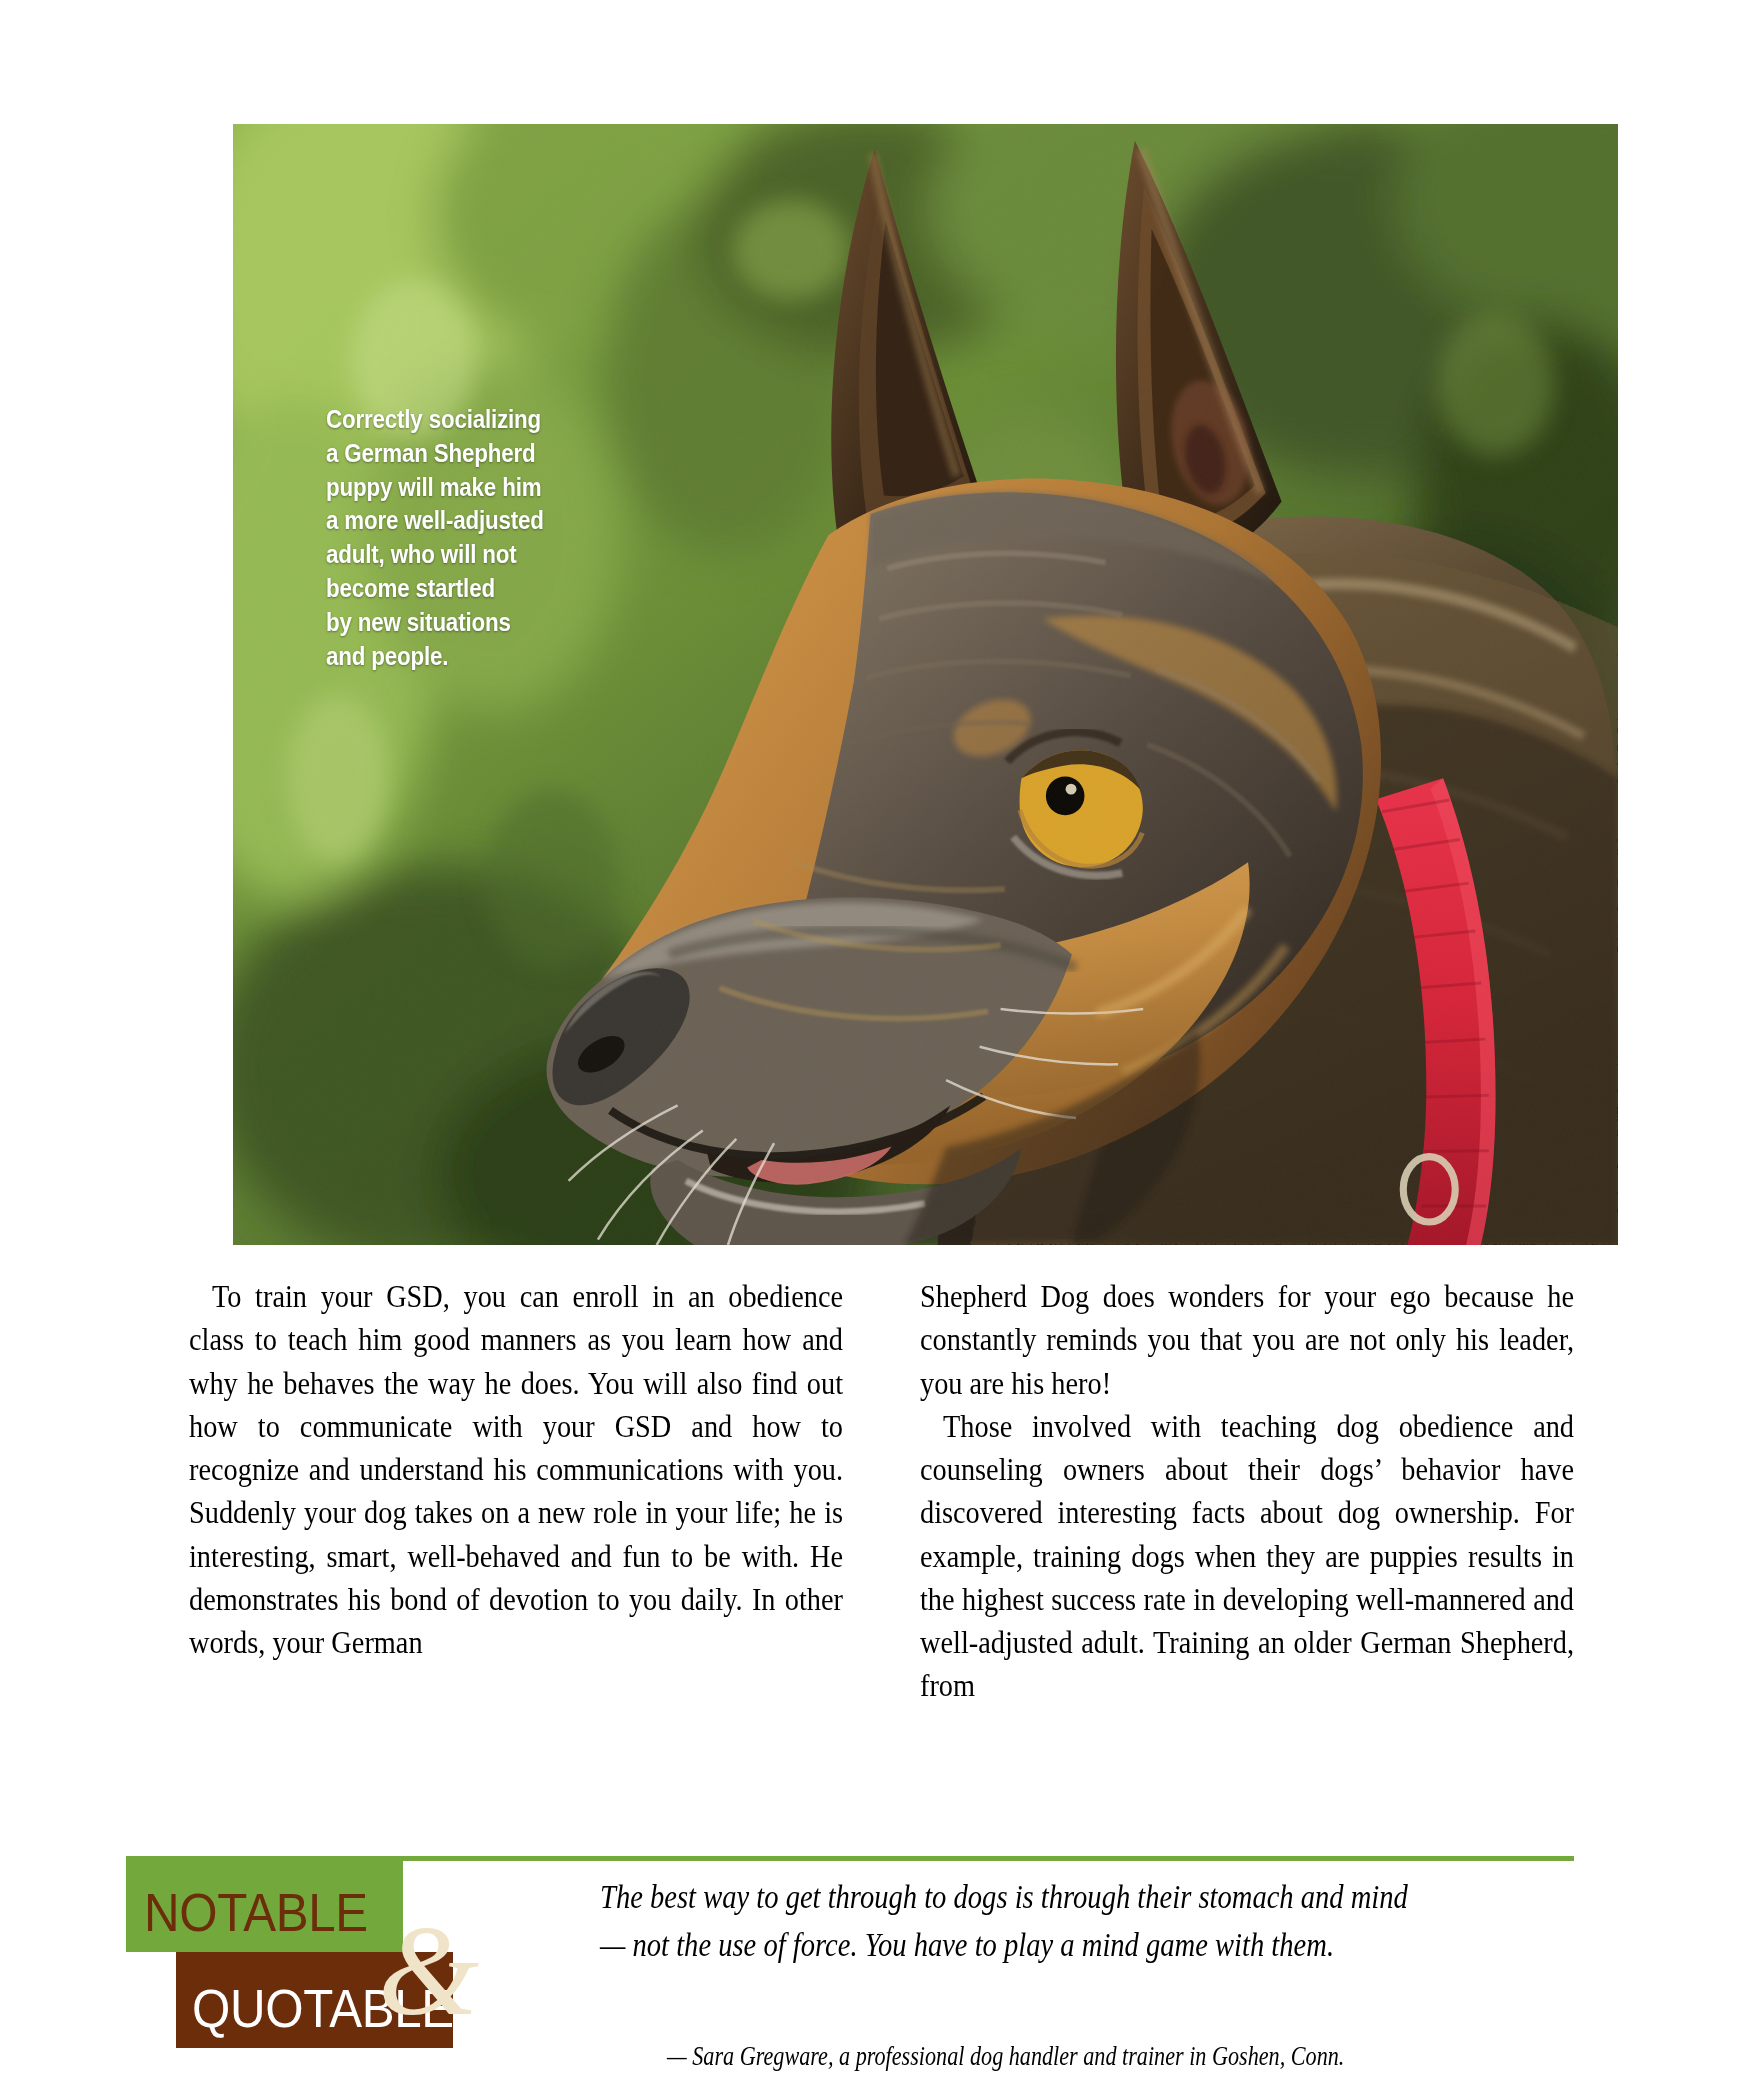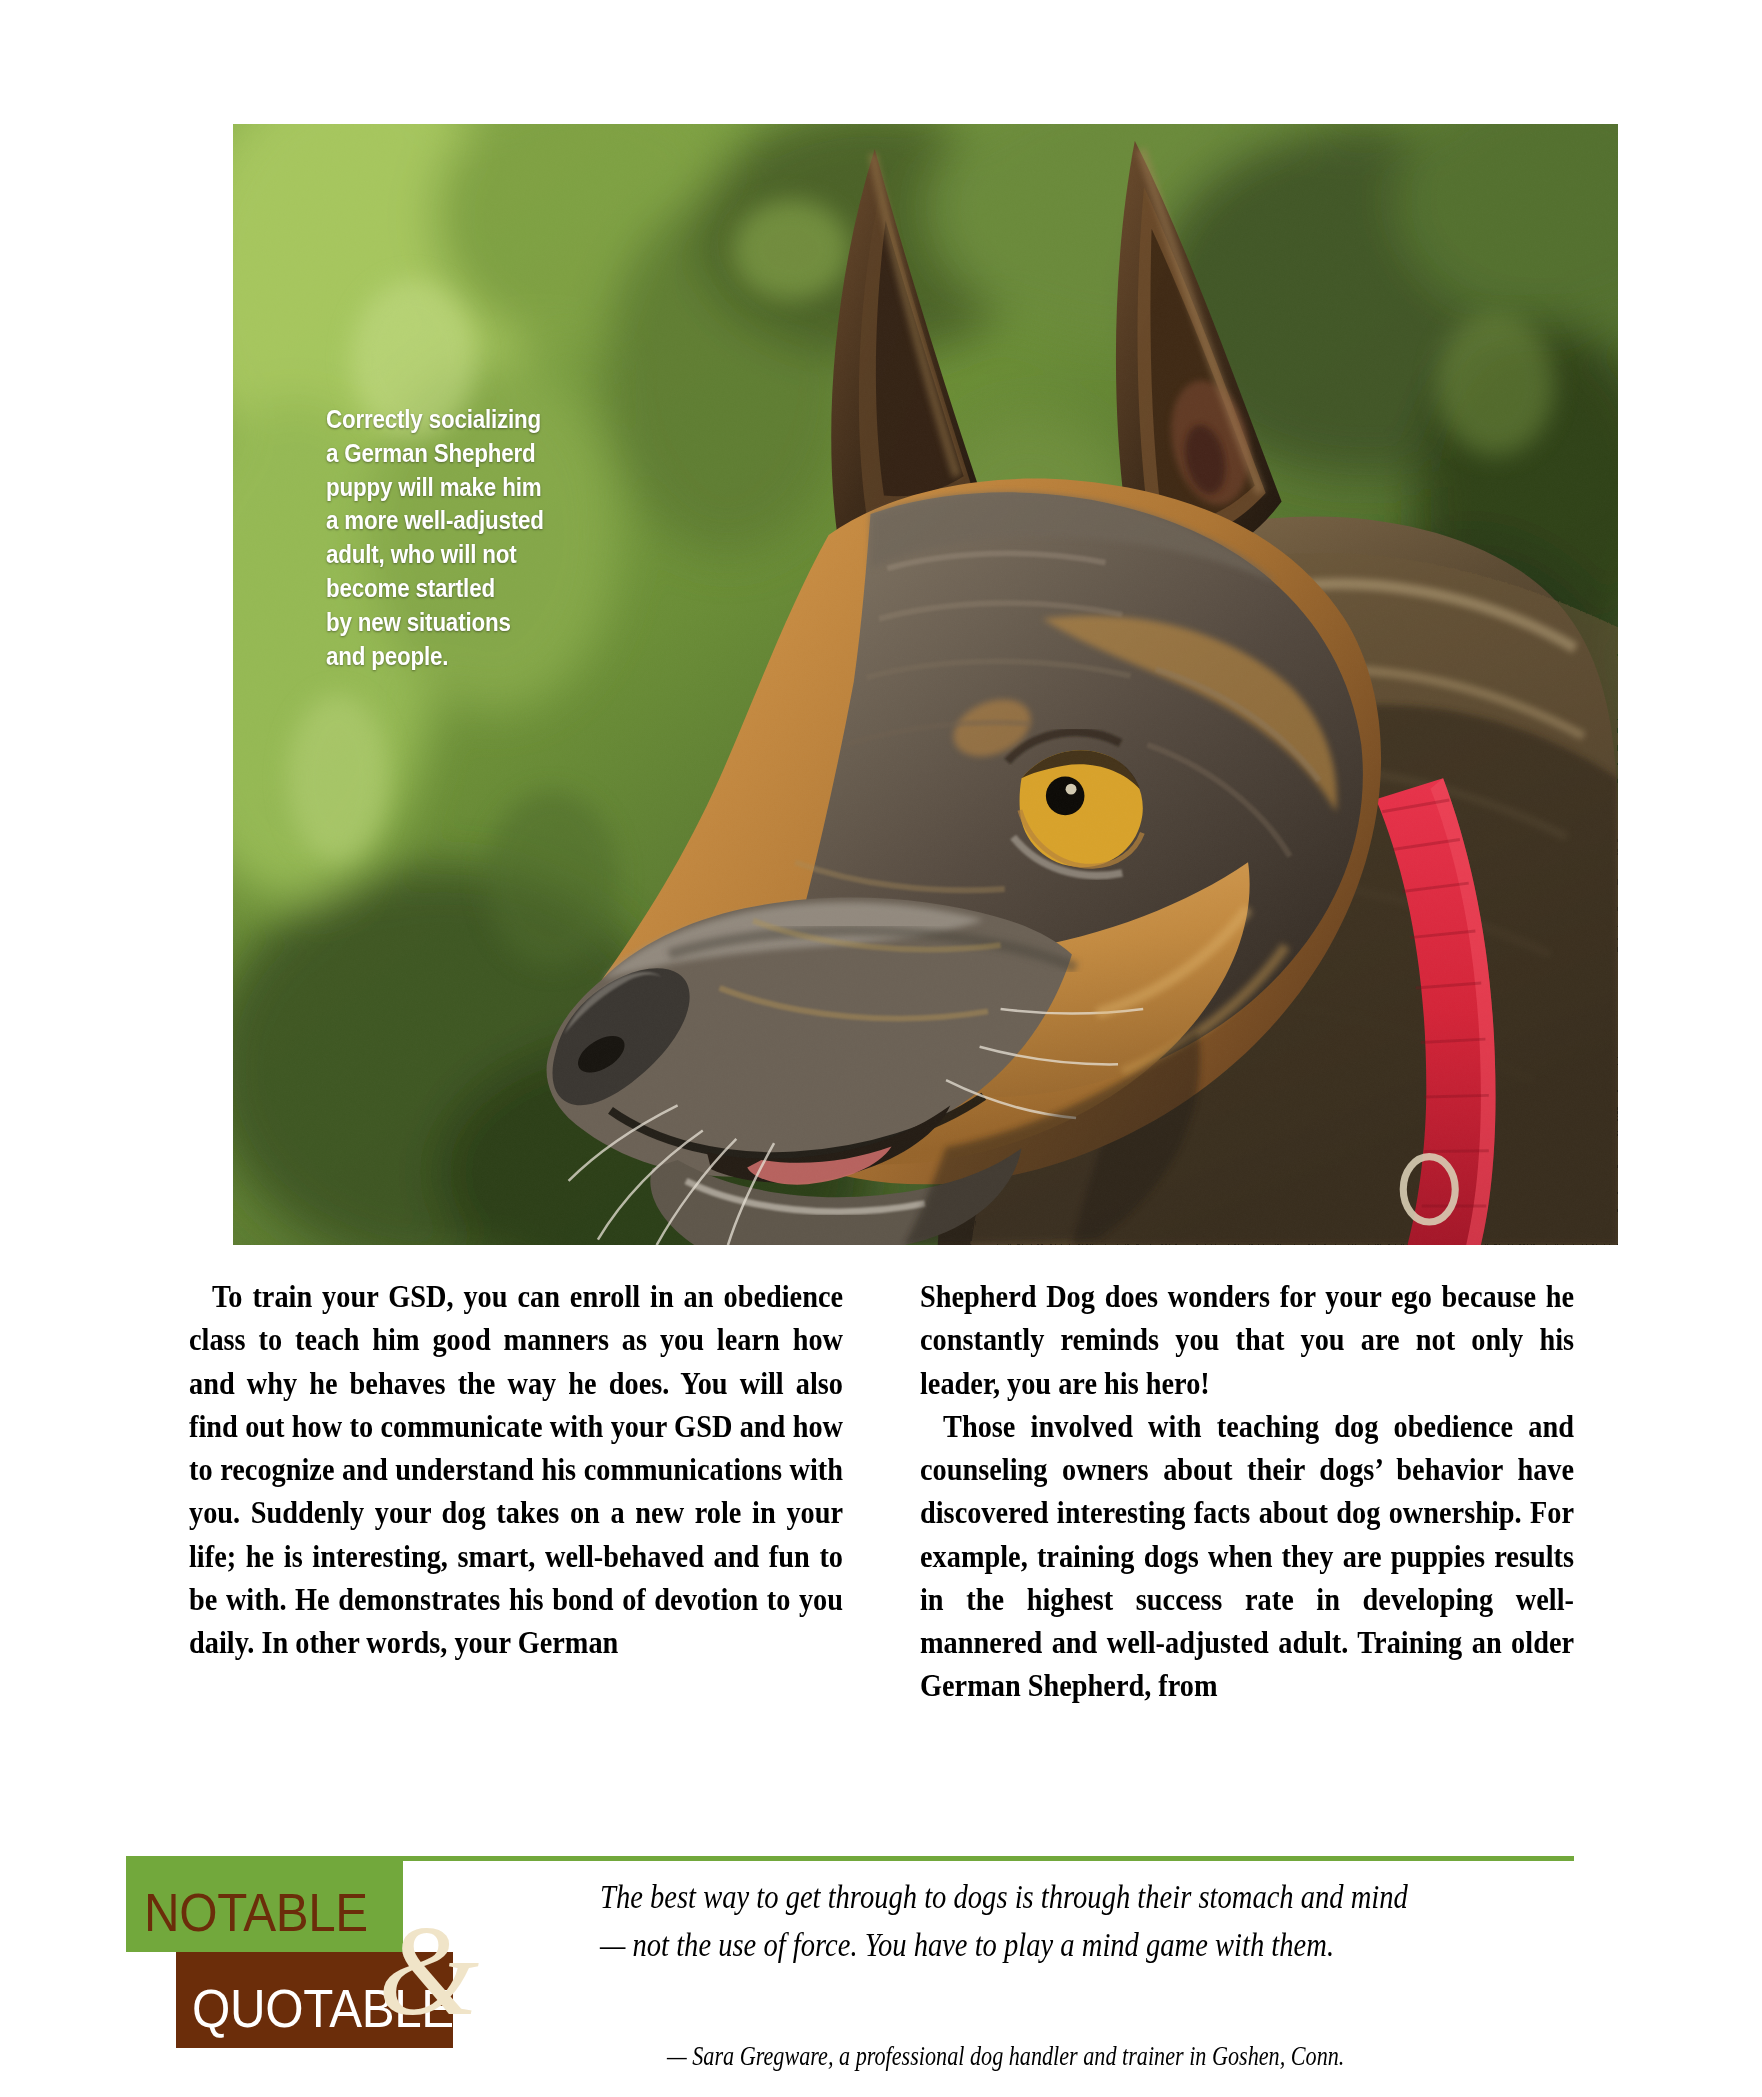--- a/index.html
+++ b/index.html
@@ -29,21 +29,21 @@
     white-space:pre-line;
     transform:scaleX(.86);
     transform-origin:left top;
   }
 
   
   .cols{
     position:absolute;left:189px;top:1275px;width:1385px;height:474px;
     display:flex;justify-content:space-between;
   }
-  .col{width:654px;font-weight:bold;}
+  .col{width:654px;}
   .col p{
     margin:0;
     font-family:"Liberation Serif", serif;
     font-size:32px;
     line-height:1.352;
     color:#000000;
     text-align:justify;
     transform:scaleX(.885);
     transform-origin:left top;
     width:113%;

